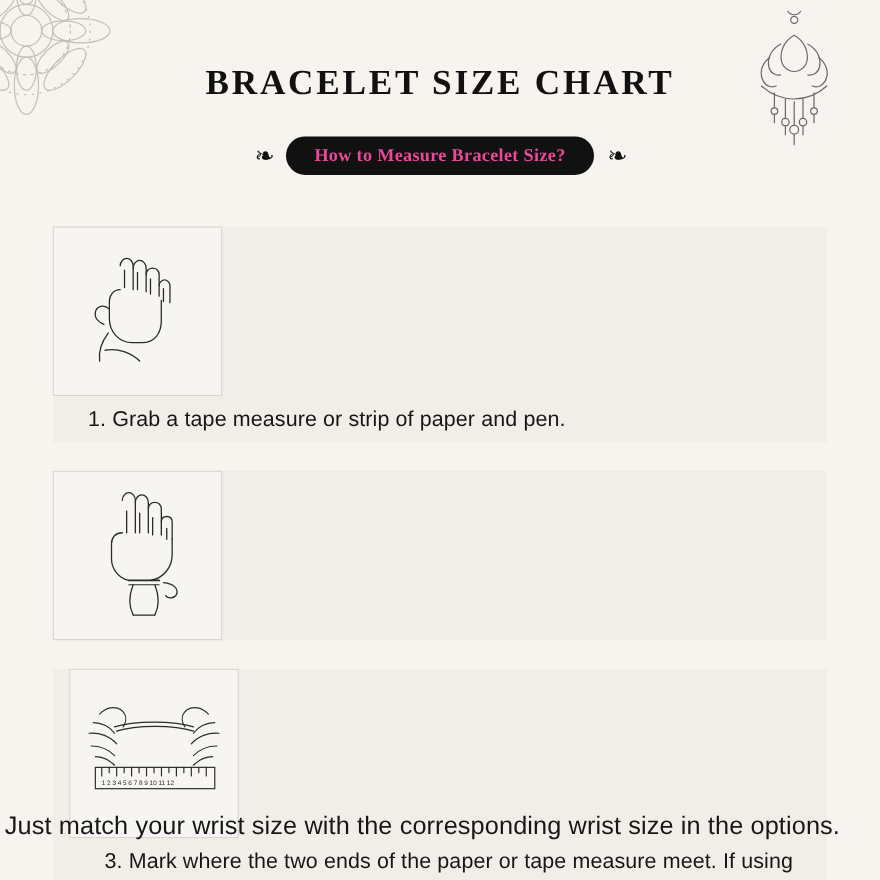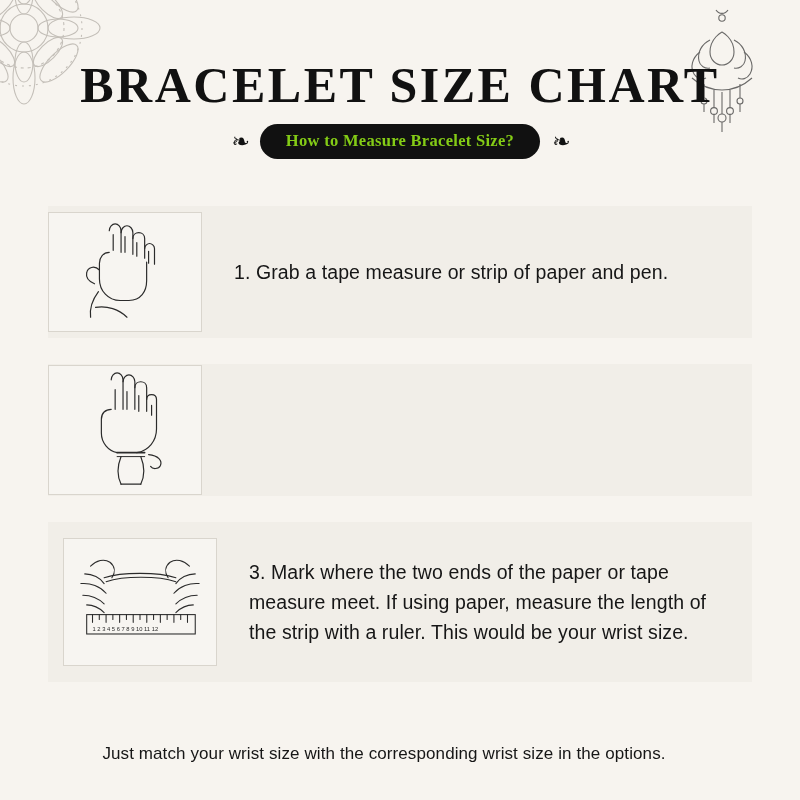--- a/index.html
+++ b/index.html
@@ -39,21 +39,21 @@
   }
 
   
   .page-title {
     position: absolute;
     top: 56px;
     left: 0;
     width: 800px;
     text-align: center;
     font-family: "Liberation Serif", serif;
-    font-size: 50px;
+    font-size: 32px;
     letter-spacing: 2.5px;
     font-weight: 700;
     color: #111;
     margin: 0;
   }
 
   .subtitle-row {
     position: absolute;
     top: 124px;
     left: 0;
@@ -65,43 +65,44 @@
   }
   .flourish {
     font-family: "Liberation Serif", serif;
     font-size: 22px;
     color: #111;
     line-height: 1;
     letter-spacing: -2px;
   }
   .subtitle-pill {
     background: #111;
-    color: #84cc16;
+    color: #ec4899;
     border-radius: 18px;
     padding: 7px 26px 8px;
     font-family: "Liberation Serif", serif;
     font-weight: 700;
     font-size: 16.5px;
     letter-spacing: 0.3px;
     white-space: nowrap;
   }
 
   
   .steps {
     position: absolute;
     top: 206px;
     left: 0;
     width: 800px;
   }
   .step-row {
     display: flex;
-    align-items: center;
+    align-items: flex-start;
     background: #f1eee8;
     margin: 0 48px 26px 48px;
     min-height: 132px;
+    flex-direction: column;
   }
   .step-row:nth-child(3) {
     min-height: 160px;
     margin-bottom: 0;
     padding-left: 15px;
   }
   .step-figure {
     width: 154px;
     flex: 0 0 154px;
     background: #f7f5f1;
@@ -123,21 +124,21 @@
     letter-spacing: 0.1px;
   }
 
   
   .footer-note {
     position: absolute;
     bottom: 36px;
     left: 0;
     width: 768px;
     text-align: center;
-    font-size: 17px;
+    font-size: 23px;
     color: #161616;
     letter-spacing: 0.1px;
   }
 </style>
 </head>
 <body>
 
 <div class="mandala-corner">
   <svg viewBox="0 0 160 160" width="160" height="160" fill="none" stroke="#9a948c" stroke-width="1.1">
     <circle cx="80" cy="80" r="14"></circle>

